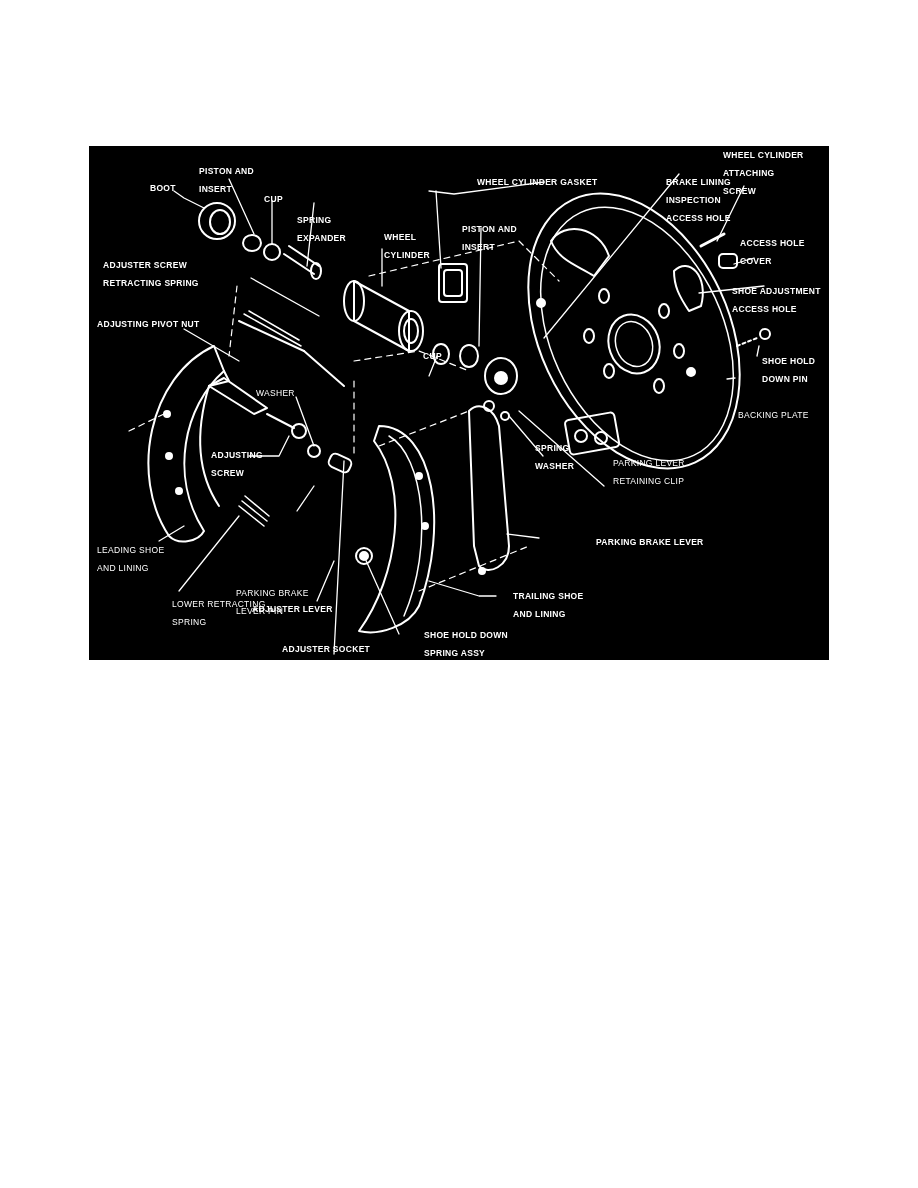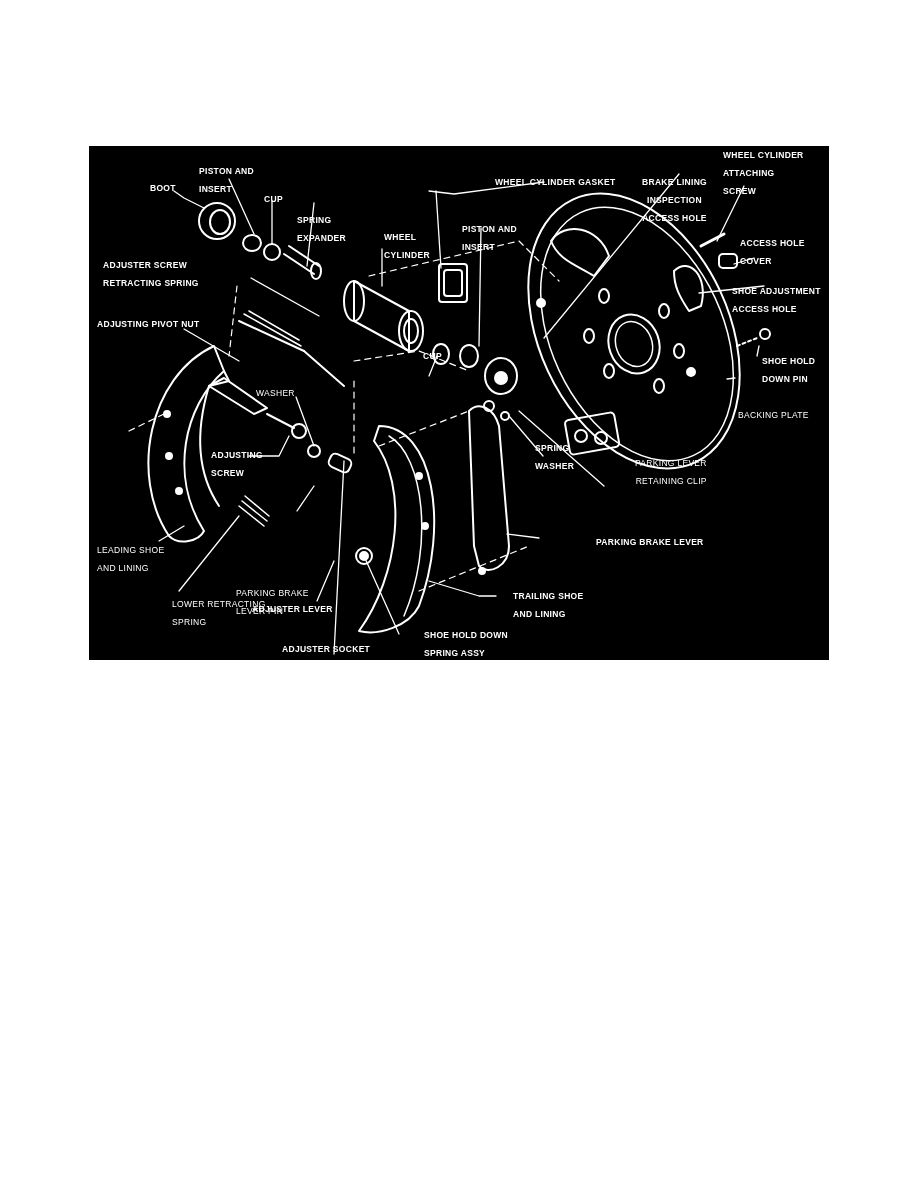--- a/index.html
+++ b/index.html
@@ -145,22 +145,22 @@
   </svg>
 
   <div class="lbl" style="left:61px;top:33px;">BOOT</div>
   <div class="lbl" style="left:110px;top:16px;">PISTON AND
 INSERT</div>
   <div class="lbl" style="left:175px;top:44px;">CUP</div>
   <div class="lbl" style="left:208px;top:65px;">SPRING
 EXPANDER</div>
   <div class="lbl" style="left:267px;top:82px;margin-left:28px;">WHEEL
 CYLINDER</div>
-  <div class="lbl" style="left:406px;top:27px;">WHEEL CYLINDER GASKET</div>
-  <div class="lbl" style="left:553px;top:27px;text-align:center;">BRAKE LINING
+  <div class="lbl" style="left:388px;top:27px;">WHEEL CYLINDER GASKET</div>
+  <div class="lbl" style="left:577px;top:27px;">BRAKE LINING
 INSPECTION
 ACCESS HOLE</div>
   <div class="lbl" style="left:634px;top:0px;">WHEEL CYLINDER
 ATTACHING
 SCREW</div>
   <div class="lbl" style="left:651px;top:88px;">ACCESS HOLE
 COVER</div>
   <div class="lbl" style="left:643px;top:136px;">SHOE ADJUSTMENT
 ACCESS HOLE</div>
   <div class="lbl" style="left:373px;top:74px;">PISTON AND
@@ -170,21 +170,21 @@
   <div class="lbl" style="left:8px;top:169px;">ADJUSTING PIVOT NUT</div>
   <div class="lbl" style="left:334px;top:201px;">CUP</div>
   <div class="lbl" style="left:167px;top:238px;font-weight:normal;">WASHER</div>
   <div class="lbl" style="left:673px;top:206px;">SHOE HOLD
 DOWN PIN</div>
   <div class="lbl" style="left:649px;top:260px;font-weight:normal;">BACKING PLATE</div>
   <div class="lbl" style="left:122px;top:300px;">ADJUSTING
 SCREW</div>
   <div class="lbl" style="left:446px;top:293px;">SPRING
 WASHER</div>
-  <div class="lbl" style="left:546px;top:308px;font-weight:normal;text-align:right;">PARKING LEVER
+  <div class="lbl" style="left:524px;top:308px;font-weight:normal;">PARKING LEVER
 RETAINING CLIP</div>
   <div class="lbl" style="left:467px;top:387px;padding-left:40px;">PARKING BRAKE LEVER</div>
   <div class="lbl" style="left:8px;top:395px;font-weight:normal;">LEADING SHOE
 AND LINING</div>
   <div class="lbl" style="left:147px;top:438px;font-weight:normal;">PARKING BRAKE
 LEVER PIN</div>
   <div class="lbl" style="left:47px;top:449px;font-weight:normal;margin-left:36px;">LOWER RETRACTING
 SPRING</div>
   <div class="lbl" style="left:163px;top:454px;text-align:right;">ADJUSTER LEVER</div>
   <div class="lbl" style="left:424px;top:441px;">TRAILING SHOE

